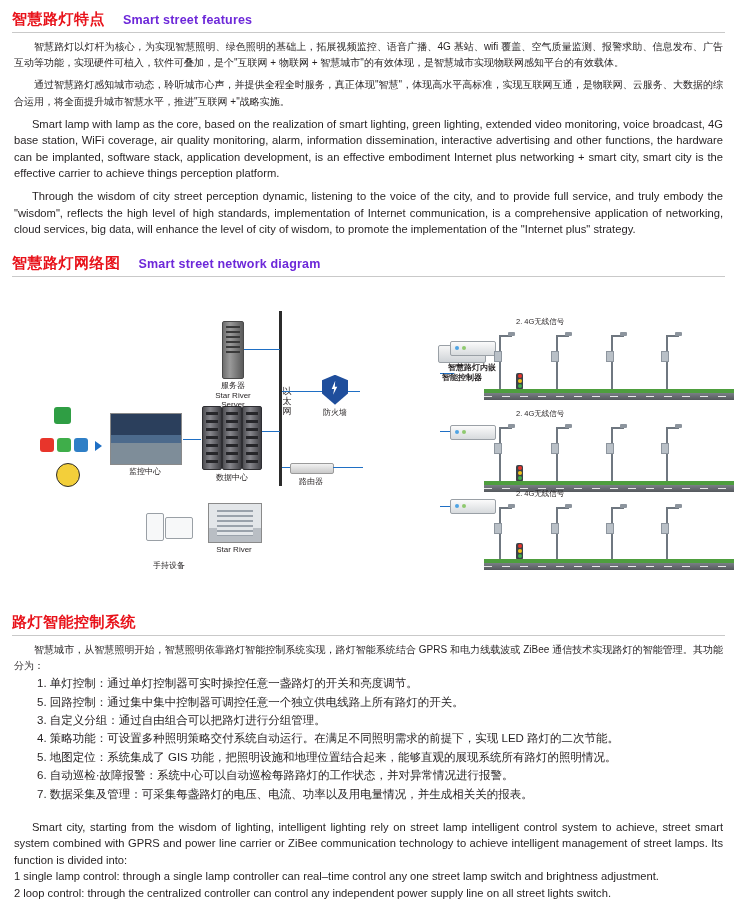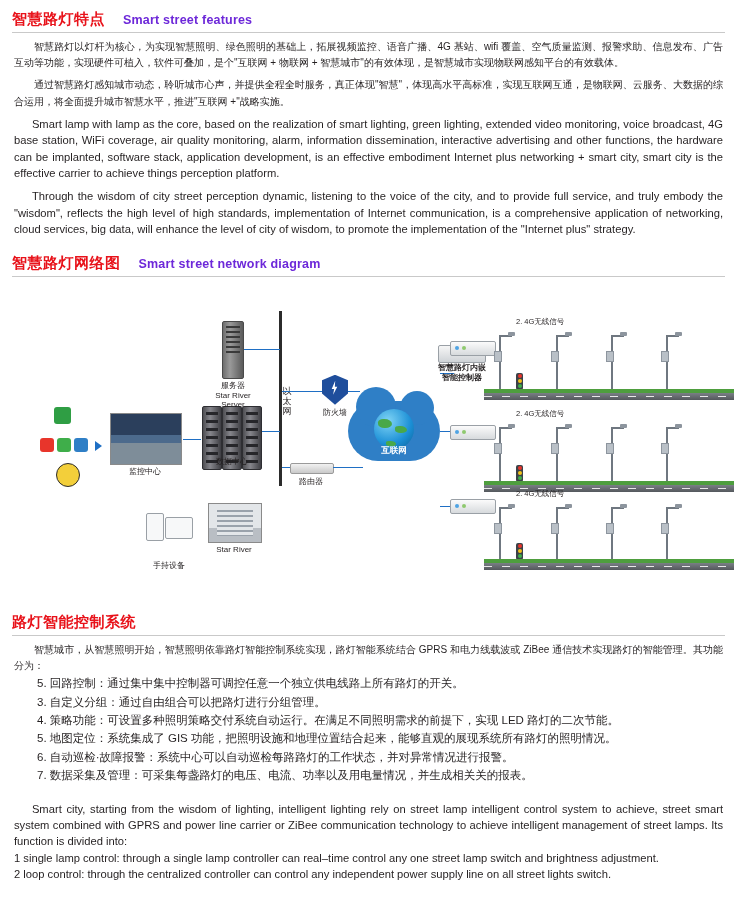--- a/index.html
+++ b/index.html
@@ -394,64 +394,59 @@
     <div class="seal" style="left:56px; top:182px;"></div>
 
     <div class="arrow-r" style="left:95px; top:160px;"></div>
 
     <div class="photo monitor" style="left:110px; top:132px; width:70px; height:50px;"></div>
     <div class="dg-label" style="left:110px; top:186px; width:70px;">监控中心</div>
 
     <div class="box-rack" style="left:202px; top:125px; width:18px; height:62px;"></div>
     <div class="box-rack" style="left:222px; top:125px; width:18px; height:62px;"></div>
     <div class="box-rack" style="left:242px; top:125px; width:18px; height:62px;"></div>
-    <div class="dg-label" style="left:200px; top:176px; width:64px;">数据中心</div>
+    <div class="dg-label" style="left:200px; top:192px; width:64px;">数据中心</div>
 
     <div class="box-sv" style="left:222px; top:40px; width:20px; height:56px;"></div>
     <div class="dg-label" style="left:206px; top:100px; width:54px;">服务器</div>
     <div class="dg-label" style="left:206px; top:110px; width:54px;">Star River</div>
     <div class="dg-label" style="left:206px; top:119px; width:54px;">Server</div>
 
     <div class="ethernet-bar" style="left:279px; top:30px; height:175px;"></div>
     <div class="eth-text" style="left:281px; top:105px;"><span>以太网</span></div>
 
     <div class="shield" style="left:322px; top:94px;">
         <span class="bolt"></span>
       </div>
     <div class="dg-label" style="left:310px; top:127px; width:50px;">防火墙</div>
 
     <div class="router" style="left:290px; top:182px;"></div>
     <div class="dg-label" style="left:286px; top:196px; width:50px;">路由器</div>
 
-    <div class="cloud" style="left:348px; top:120px;">
-      <div class="c-shape"></div>
-      <div class="globe"></div>
-      <div class="cloud-text">互联网</div>
-    </div>
 
     <div class="mini-phone" style="left:146px; top:232px;"></div>
     <div class="mini-pad" style="left:165px; top:236px;"></div>
     <div class="dg-label" style="left:138px; top:280px; width:62px;">手持设备</div>
 
     <div class="photo sr" style="left:208px; top:222px; width:52px; height:38px;"></div>
     <div class="dg-label" style="left:204px; top:264px; width:60px;">Star River</div>
 
     <div class="link" style="left:183px; top:158px; width:18px;"></div>
     <div class="link" style="left:262px; top:150px; width:18px;"></div>
     <div class="link" style="left:244px; top:68px; width:36px;"></div>
     <div class="link" style="left:282px; top:110px; width:40px;"></div>
     <div class="link" style="left:282px; top:186px; width:8px;"></div>
     <div class="link" style="left:348px; top:110px; width:12px;"></div>
     <div class="link" style="left:333px; top:186px; width:30px;"></div>
     <div class="link" style="left:440px; top:150px; width:16px;"></div>
     <div class="link" style="left:440px; top:92px; width:14px;"></div>
     <div class="link" style="left:440px; top:225px; width:14px;"></div>
 
     <div class="ctrl-box" style="left:438px; top:64px;"></div>
-    <div class="dg-label b" style="left:428px; top:82px; width:68px;">智慧路灯内嵌</div>
+    <div class="dg-label b" style="left:428px; top:82px; width:68px;text-align:right;">智慧路灯内嵌</div>
     <div class="dg-label b" style="left:428px; top:92px; width:68px;">智能控制器</div>
 
     <div class="ap" style="left:450px; top:60px;"></div>
     <div class="wifi-label" style="left:516px; top:36px;">2. 4G无线信号</div>
     <div class="lamp" style="left:488px; top:48px;">
         <div class="arm"></div>
         <div class="head"></div>
         <div class="pole"></div>
         <div class="box"></div>
       </div>
@@ -557,20 +552,21 @@
   </div>
 
   <div class="section-head" style="margin-top:2px;gap:7px;">
     <span class="cn">路灯智能控制系统</span>
   </div>
   <div class="rule"></div>
 
   <div class="body-block">
     <p class="cn">智慧城市，从智慧照明开始，智慧照明依靠路灯智能控制系统实现，路灯智能系统结合 GPRS 和电力线载波或 ZiBee 通信技术实现路灯的智能管理。其功能分为：</p>
     <div class="list-cn">
+      <p>1. 单灯控制：通过单灯控制器可实时操控任意一盏路灯的开关和亮度调节。</p>
       <p>5. 回路控制：通过集中集中控制器可调控任意一个独立供电线路上所有路灯的开关。</p>
       <p>3. 自定义分组：通过自由组合可以把路灯进行分组管理。</p>
       <p>4. 策略功能：可设置多种照明策略交付系统自动运行。在满足不同照明需求的前提下，实现 LED 路灯的二次节能。</p>
       <p>5. 地图定位：系统集成了 GIS 功能，把照明设施和地理位置结合起来，能够直观的展现系统所有路灯的照明情况。</p>
       <p>6. 自动巡检·故障报警：系统中心可以自动巡检每路路灯的工作状态，并对异常情况进行报警。</p>
       <p>7. 数据采集及管理：可采集每盏路灯的电压、电流、功率以及用电量情况，并生成相关关的报表。</p>
     </div>
     <div class="list-en" style="margin-top:5px;">
       <p class="first">Smart city, starting from the wisdom of lighting, intelligent lighting rely on street lamp intelligent control system to achieve, street smart system combined with GPRS and power line carrier or ZiBee communication technology to achieve intelligent management of street lamps. Its function is divided into:</p>
       <p>1 single lamp control: through a single lamp controller can real–time control any one street lamp switch and brightness adjustment.</p>

